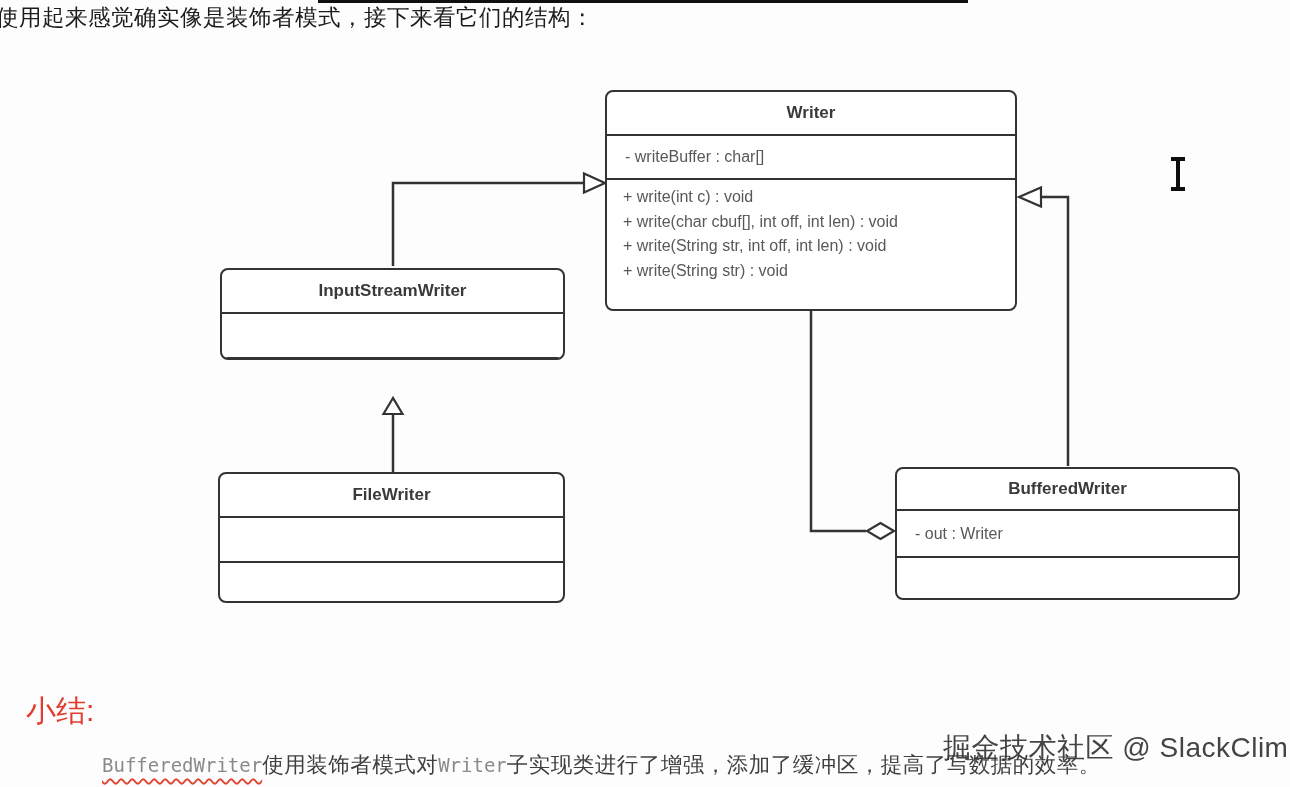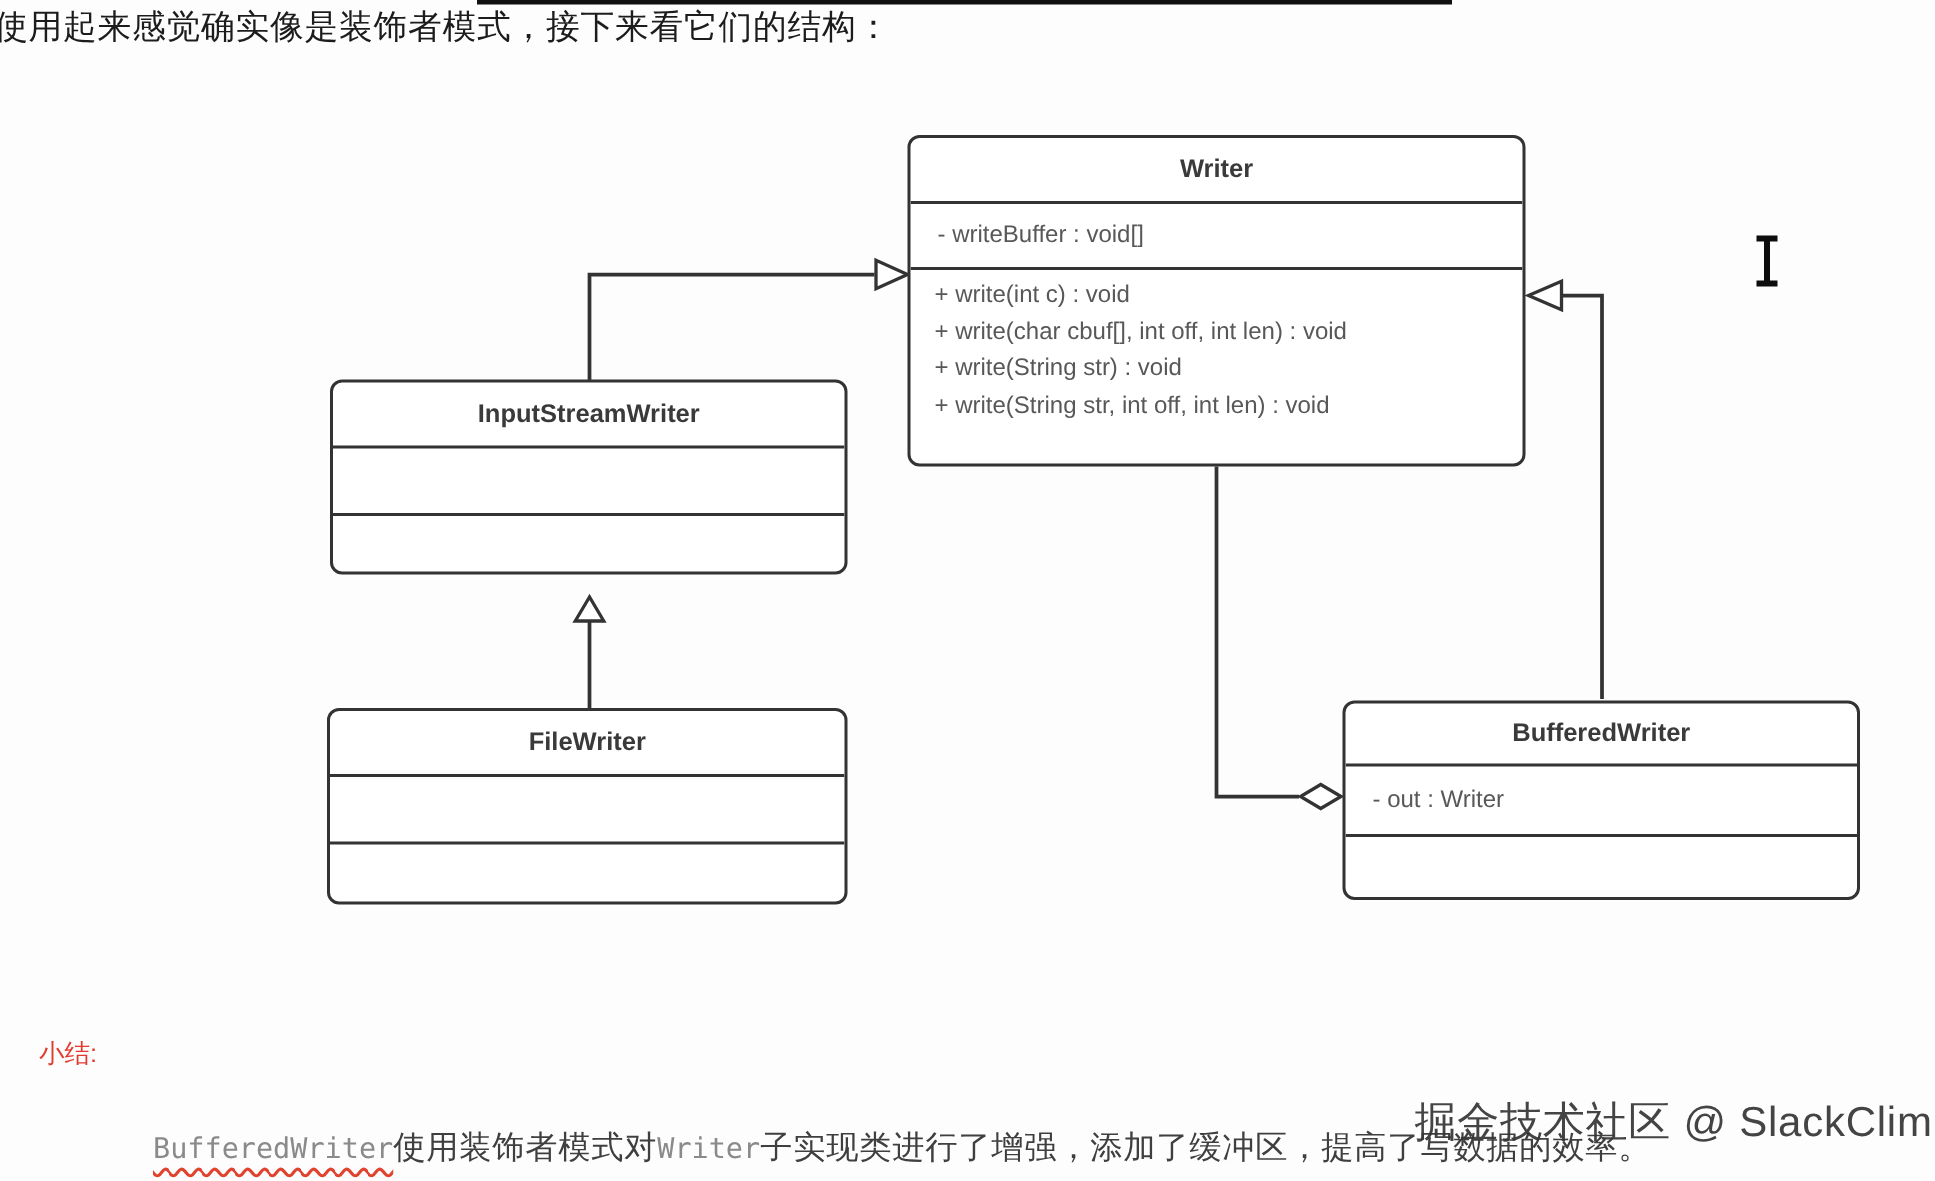--- a/index.html
+++ b/index.html
@@ -31,21 +31,21 @@
   .uml-member{
     font-size:16px;color:#585858;padding-left:18px;
     display:flex;align-items:center;height:100%;
   }
   .uml-methods{padding:5px 0 0 16px;font-size:16px;color:#585858;line-height:24.5px;white-space:nowrap;}
 
   
   #connectors{left:0;top:0;pointer-events:none;}
 
   
-  .summary-label{left:26px;top:691px;font-size:17px;color:#e23b2e;white-space:nowrap;}
+  .summary-label{left:26px;top:691px;font-size:30px;color:#e23b2e;white-space:nowrap;}
   .summary-line{
     left:80px;top:750px;font-size:21.5px;color:#3f3f3f;
     white-space:nowrap;letter-spacing:.5px;margin-left:22px;
   }
   .code-seg{
     font-family:"DejaVu Sans Mono",monospace;font-size:19px;color:#8a8a8a;
     letter-spacing:0;
   }
   .code-seg.misspelled{
     text-decoration-line:underline;text-decoration-style:wavy;
@@ -77,31 +77,31 @@
     <path d="M1068,466 V197 H1041" fill="none" stroke="#333" stroke-width="2.5"></path>
     <polygon points="1019,197 1041,187.5 1041,206.5" fill="#fff" stroke="#333" stroke-width="2.2"></polygon>
 
     <path d="M811,311 V531 H866" fill="none" stroke="#333" stroke-width="2.5"></path>
     <polygon points="894,531 880.5,523 867,531 880.5,539" fill="#fff" stroke="#333" stroke-width="2.2"></polygon>
   </svg>
 
   <div class="uml-box" style="left:605px;top:90px;width:412px;height:221px;">
     <div class="uml-title" style="height:44px;">Writer</div>
     <div class="uml-sec" style="height:44px;">
-      <div class="uml-member">- writeBuffer : void[]</div>
+      <div class="uml-member">- writeBuffer : char[]</div>
     </div>
     <div class="uml-sec last uml-methods" style="height:127px;">
       <div>+ write(int c) : void</div>
       <div>+ write(char cbuf[], int off, int len) : void</div>
+      <div>+ write(String str, int off, int len) : void</div>
       <div>+ write(String str) : void</div>
-      <div>+ write(String str, int off, int len) : void</div>
     </div>
   </div>
 
-  <div class="uml-box" style="left:220px;top:253px;width:345px;height:130px;">
+  <div class="uml-box" style="left:220px;top:268px;width:345px;height:92px;">
     <div class="uml-title" style="height:44px;">InputStreamWriter</div>
     <div class="uml-sec" style="height:45px;"></div>
     <div class="uml-sec last" style="height:36px;"></div>
   </div>
 
   <div class="uml-box" style="left:218px;top:472px;width:347px;height:131px;">
     <div class="uml-title" style="height:44px;">FileWriter</div>
     <div class="uml-sec" style="height:45px;"></div>
     <div class="uml-sec last" style="height:37px;"></div>
   </div>

